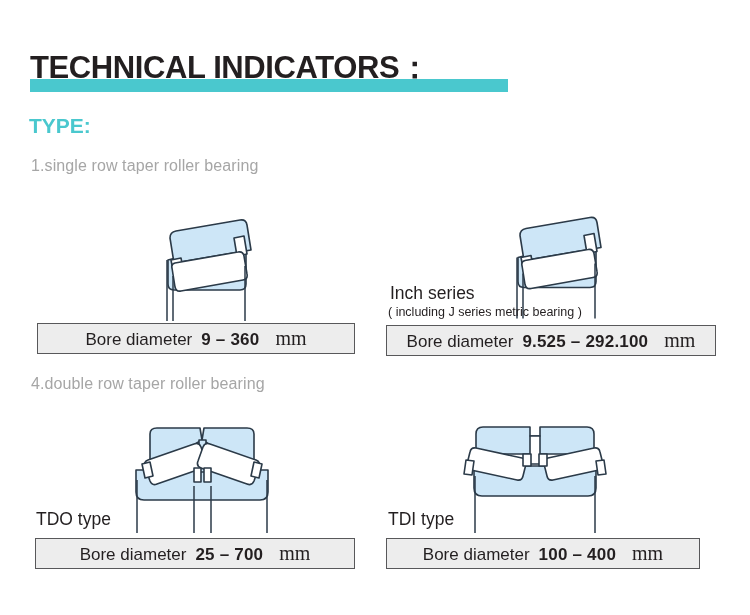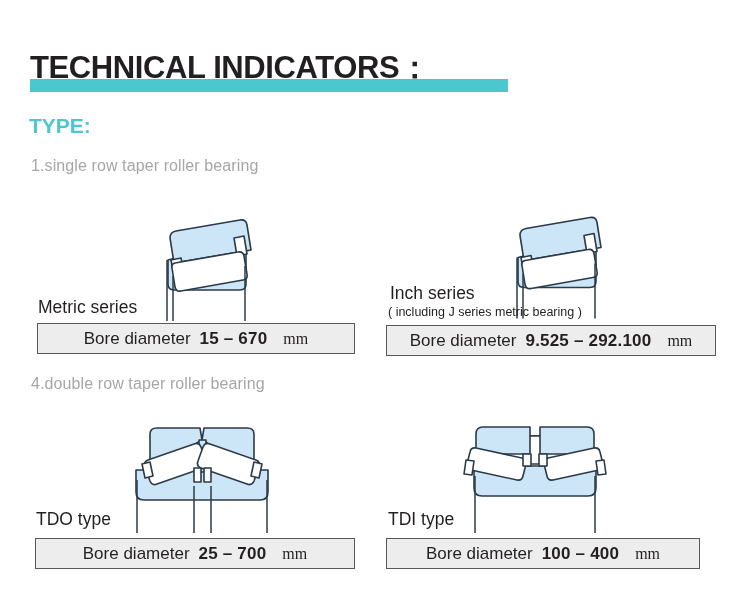--- a/index.html
+++ b/index.html
@@ -60,21 +60,21 @@
   .spec-inner{
     display:flex;align-items:baseline;white-space:nowrap;
   }
   .spec-lead{font-size:17px;color:#231f20;}
   .spec-range{
     font-size:17px;font-weight:bold;color:#231f20;
     margin-left:9px;letter-spacing:0.2px;
   }
   .spec-unit{
     font-family:"Liberation Serif", serif;
-    font-size:16px;color:#231f20;margin-left:16px;text-align:center;
+    font-size:20px;color:#231f20;margin-left:16px;text-align:center;
   }
 
   
   .diagram{position:absolute;}
   .diagram svg{display:block;overflow:visible;}
 </style>
 </head>
 <body>
 
 <div class="page">
@@ -117,25 +117,24 @@
         <path d="M 86 30 L 96 28 L 99 46 L 89 48 Z" fill="#ffffff"></path>
         <path d="M 23 52 L 33 50 L 36 66 L 26 68 Z" fill="#ffffff"></path>
         <path d="M 27 55 L 90 44 Q 95 43 96 48 L 99 66 Q 100 71 95 72 L 33 83 Q 28 84 27 79 L 24 60 Q 23 56 27 55 Z" fill="#ffffff"></path>
         <path d="M 19 52 L 19 113" stroke-width="1.5"></path>
         <path d="M 25 68 L 25 113" stroke-width="1.5"></path>
         <path d="M 97 58 L 97 113" stroke-width="1.5"></path>
       </g>
     </svg>
   </div>
 
-  <div class="series-label" style="left:38px;top:297px;">Metric series</div>
   <div class="spec-box" style="left:37px;top:323px;width:318px;">
     <div class="spec-inner">
       <span class="spec-lead">Bore diameter</span>
-      <span class="spec-range">15 – 670</span>
+      <span class="spec-range">9 – 360</span>
       <span class="spec-unit">mm</span>
     </div>
   </div>
 
   <div class="series-label" style="left:390px;top:283px;">Inch series</div>
   <div class="series-sub" style="left:388px;top:305px;">( including J series metric bearing )</div>
   <div class="spec-box" style="left:386px;top:325px;width:330px;">
     <div class="spec-inner">
       <span class="spec-lead">Bore diameter</span>
       <span class="spec-range">9.525 – 292.100</span>

